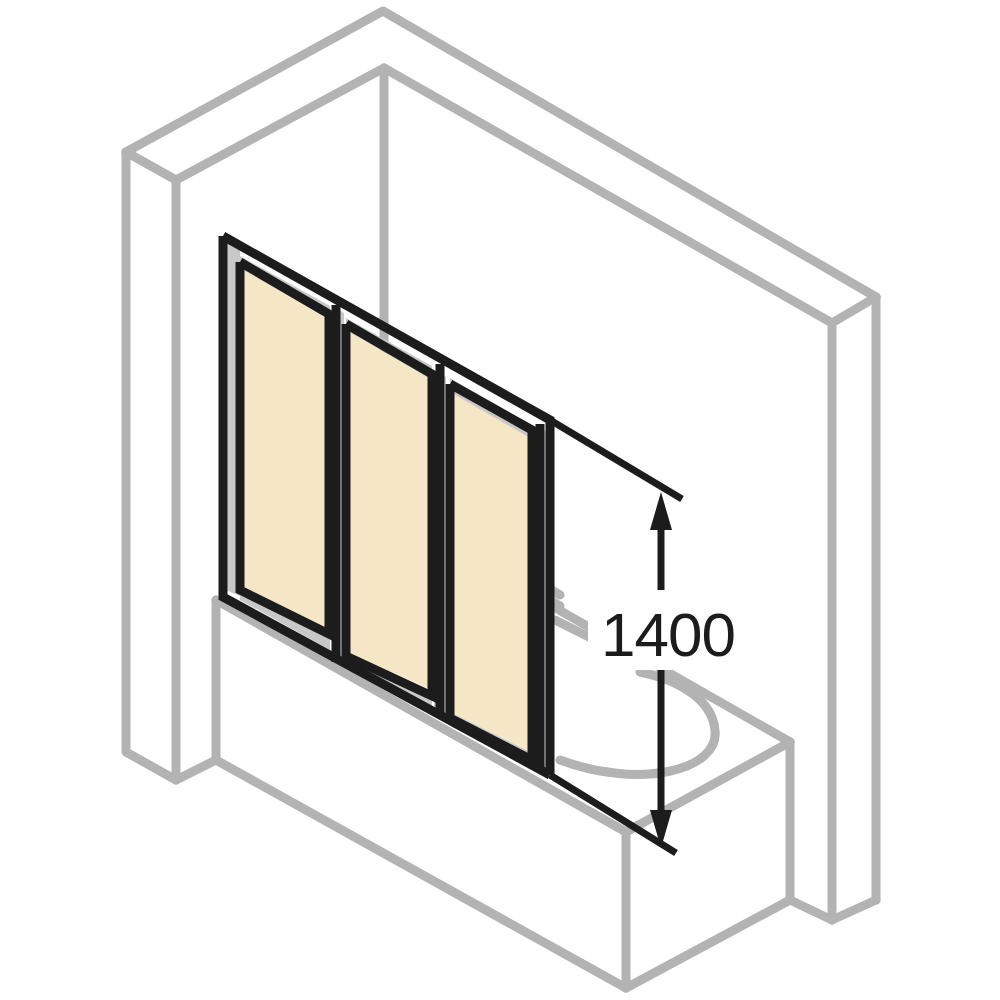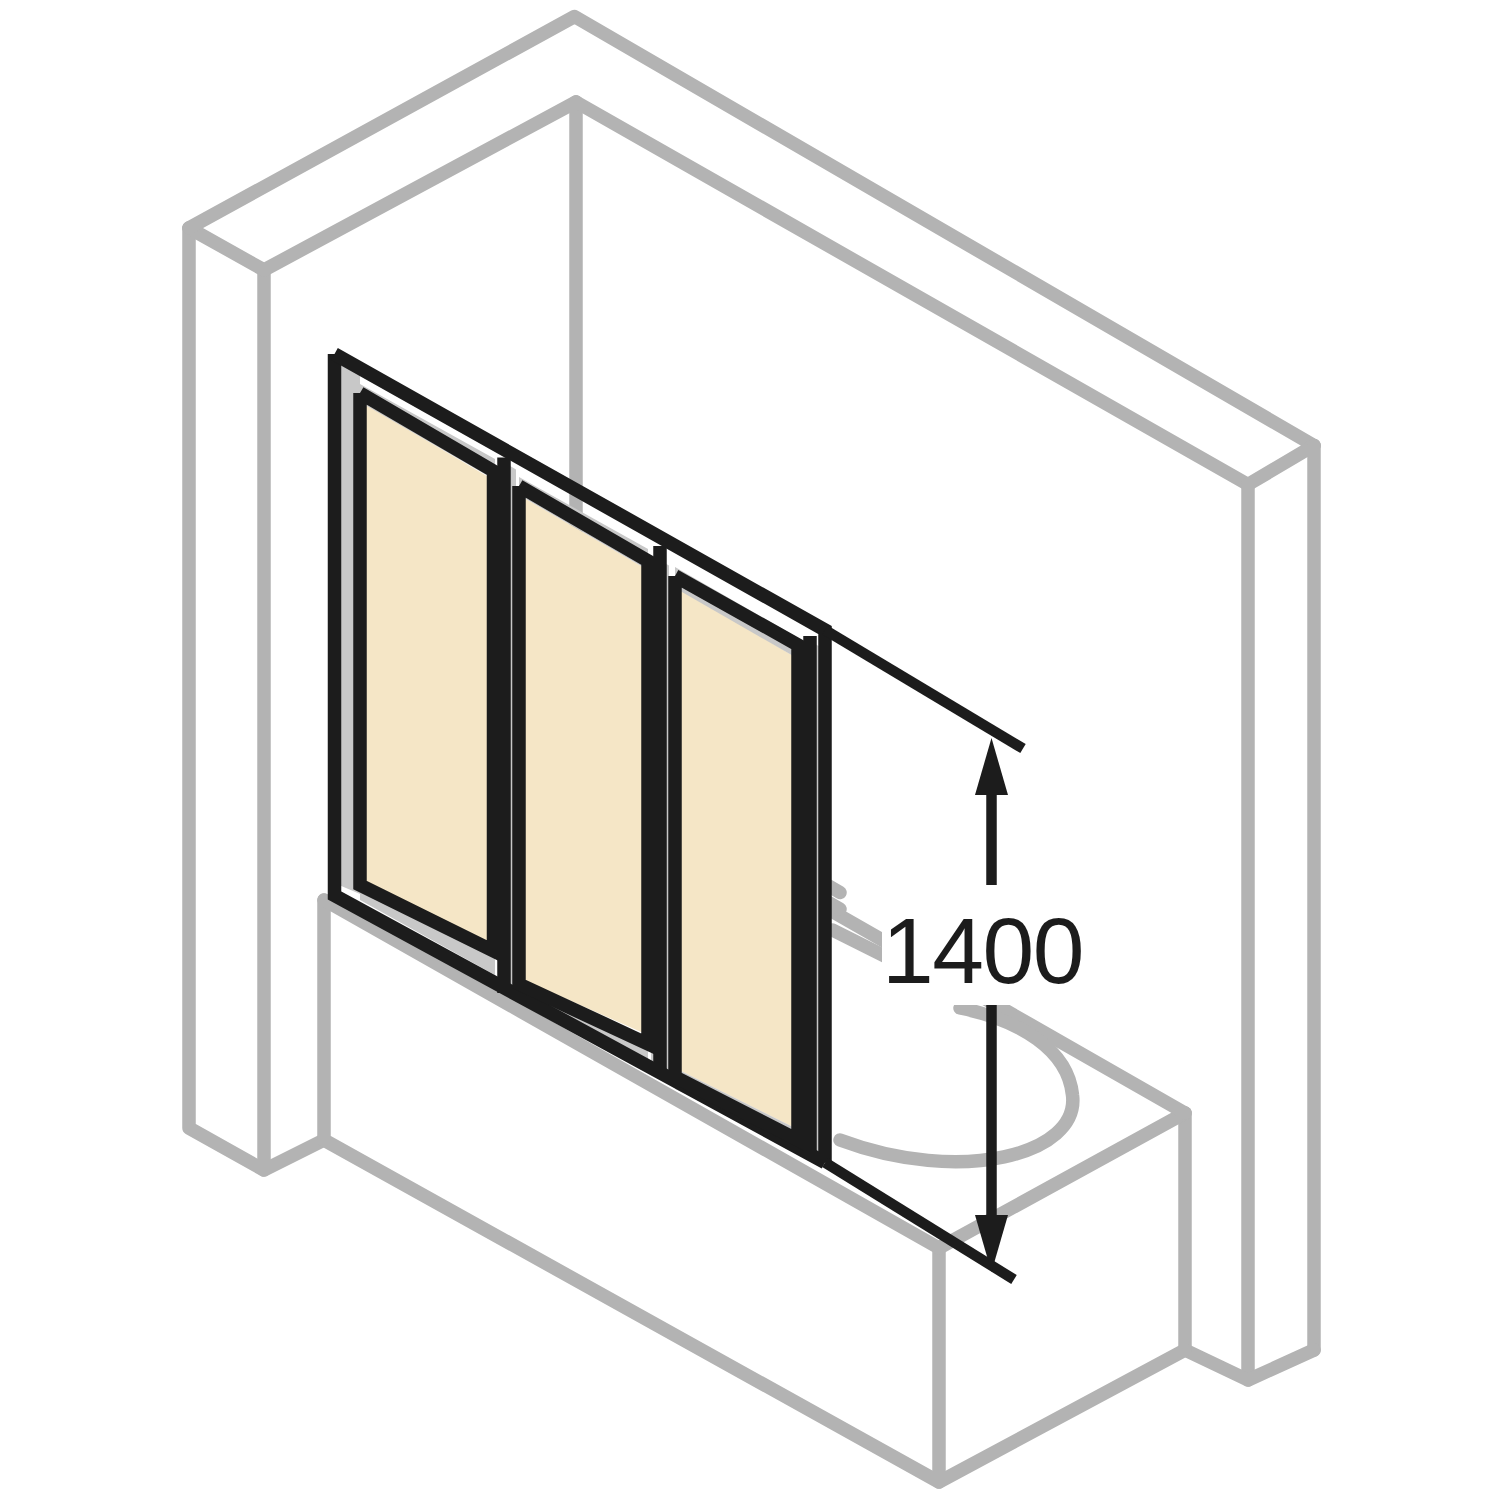--- a/index.html
+++ b/index.html
@@ -5,21 +5,21 @@
     html, body { margin: 0; padding: 0; background: #ffffff; }
     body { width: 1000px; height: 1000px; overflow: hidden; position: relative; }
     #diagram { position: absolute; left: 0; top: 0; width: 1000px; height: 1000px; }
     .g { fill: none; stroke: #b3b3b3; stroke-width: 9; stroke-linejoin: round; stroke-linecap: round; }
     .frame-dark { stroke: #1c1c1c; stroke-width: 9; fill: none; stroke-linejoin: miter; }
     .dim { stroke: #1c1c1c; stroke-width: 7; fill: none; }
     .arrow { fill: #1c1c1c; }
     #dim-label {
       position: absolute; left: 588px; top: 600px; width: 160px; height: 70px;
       font-family: "Liberation Sans", sans-serif; font-size: 62px; color: #1c1c1c;
-      line-height: 70px; background: #ffffff; text-align: left; letter-spacing: -1px;
+      line-height: 70px; background: #ffffff; text-align: center; letter-spacing: -1px;
     }
   </style>
 </head>
 <body>
 
 <svg id="diagram" viewBox="0 0 1000 1000" xmlns="http://www.w3.org/2000/svg">
 
   <g>
     <polyline class="g" points="126,152 126,752 176,780 216,760"></polyline>
     <line class="g" x1="176" y1="180" x2="176" y2="780"></line>

